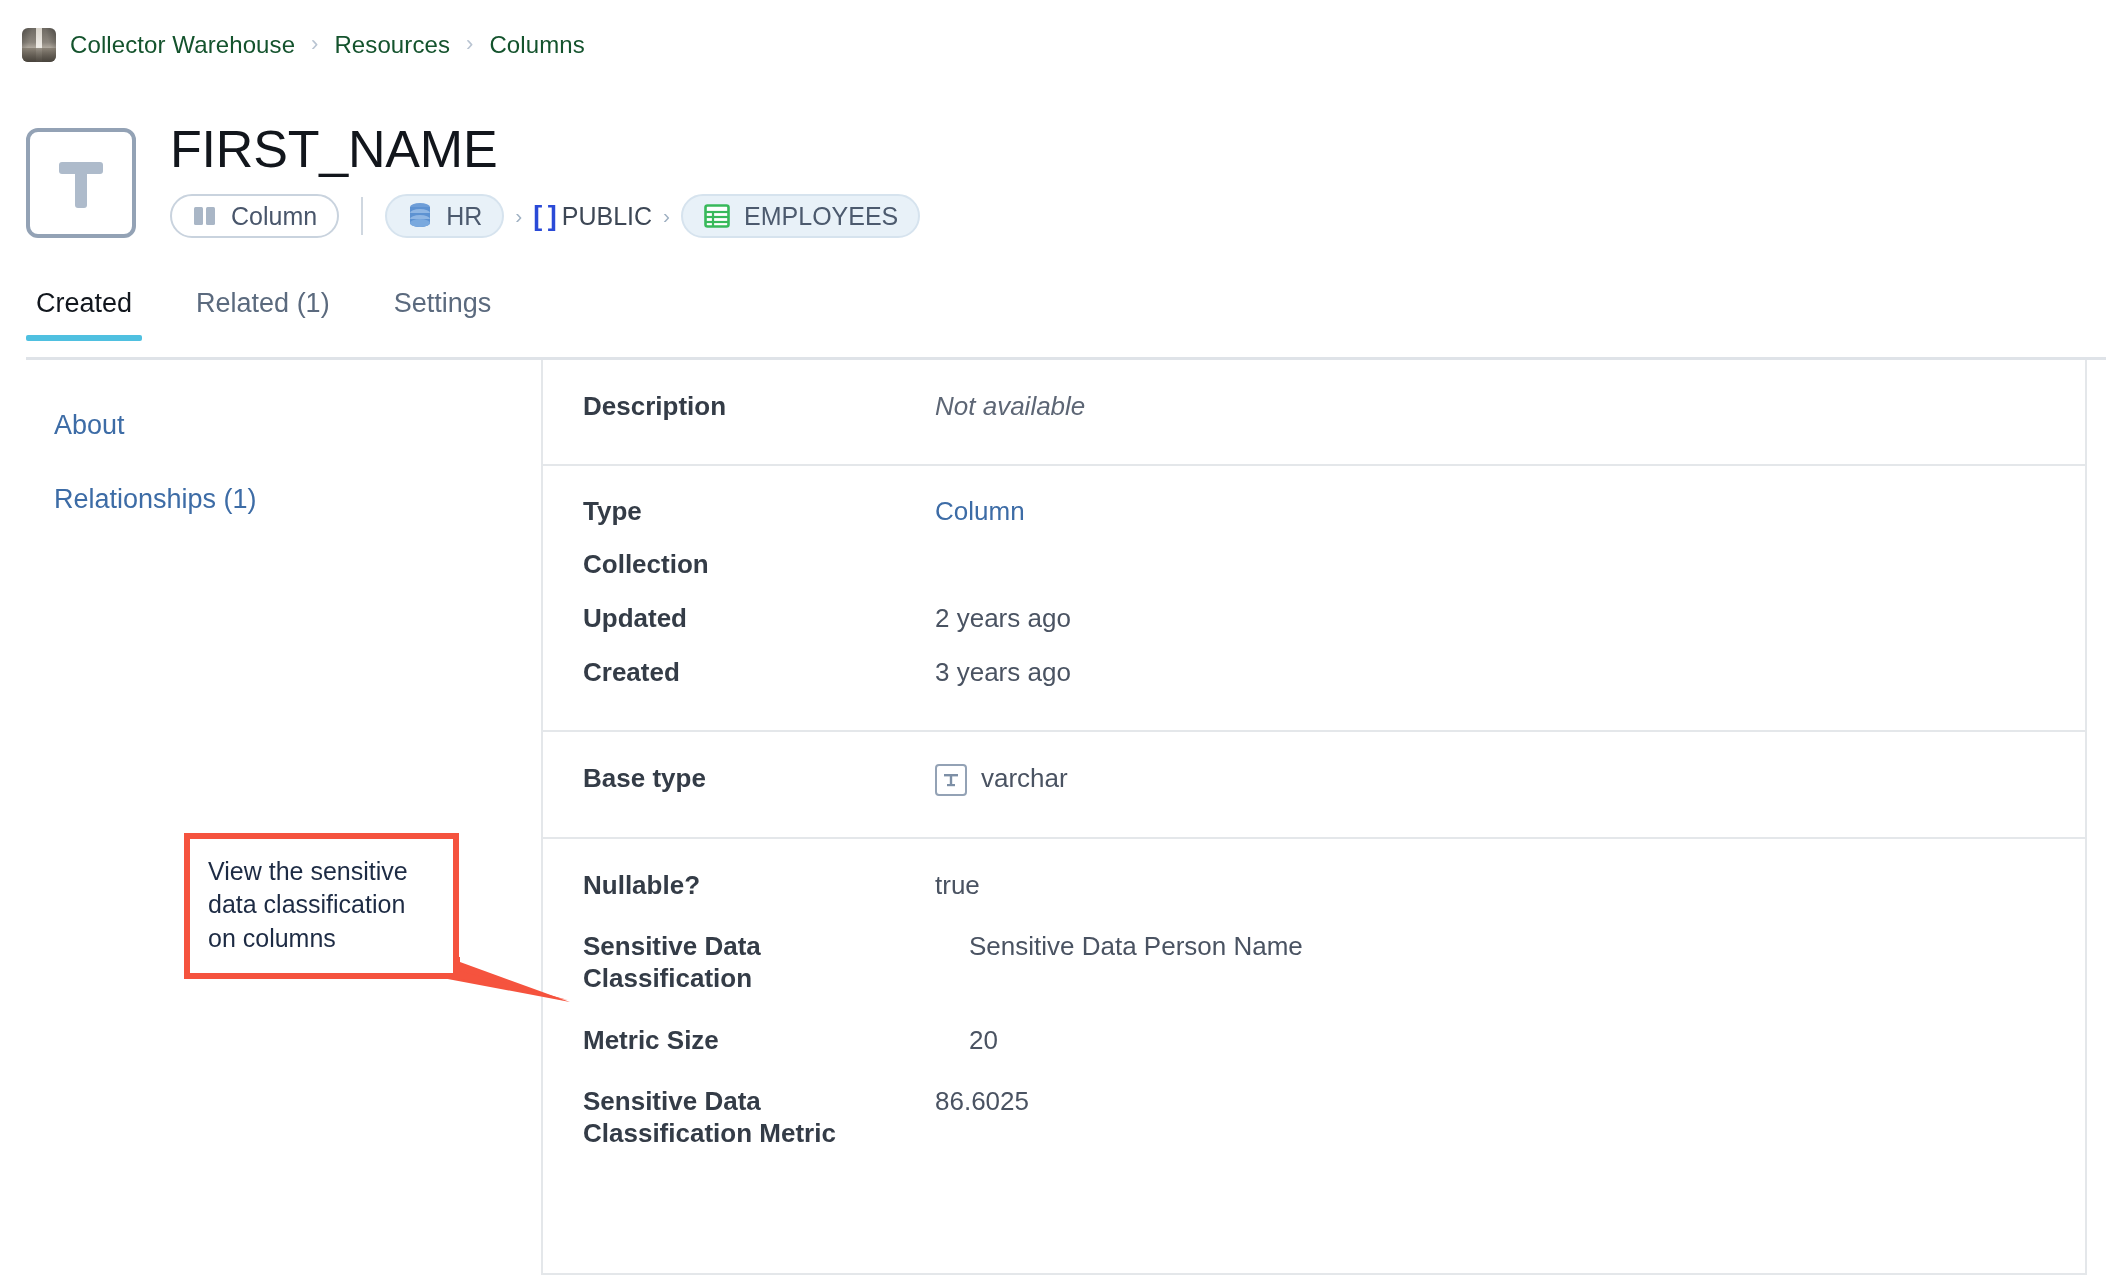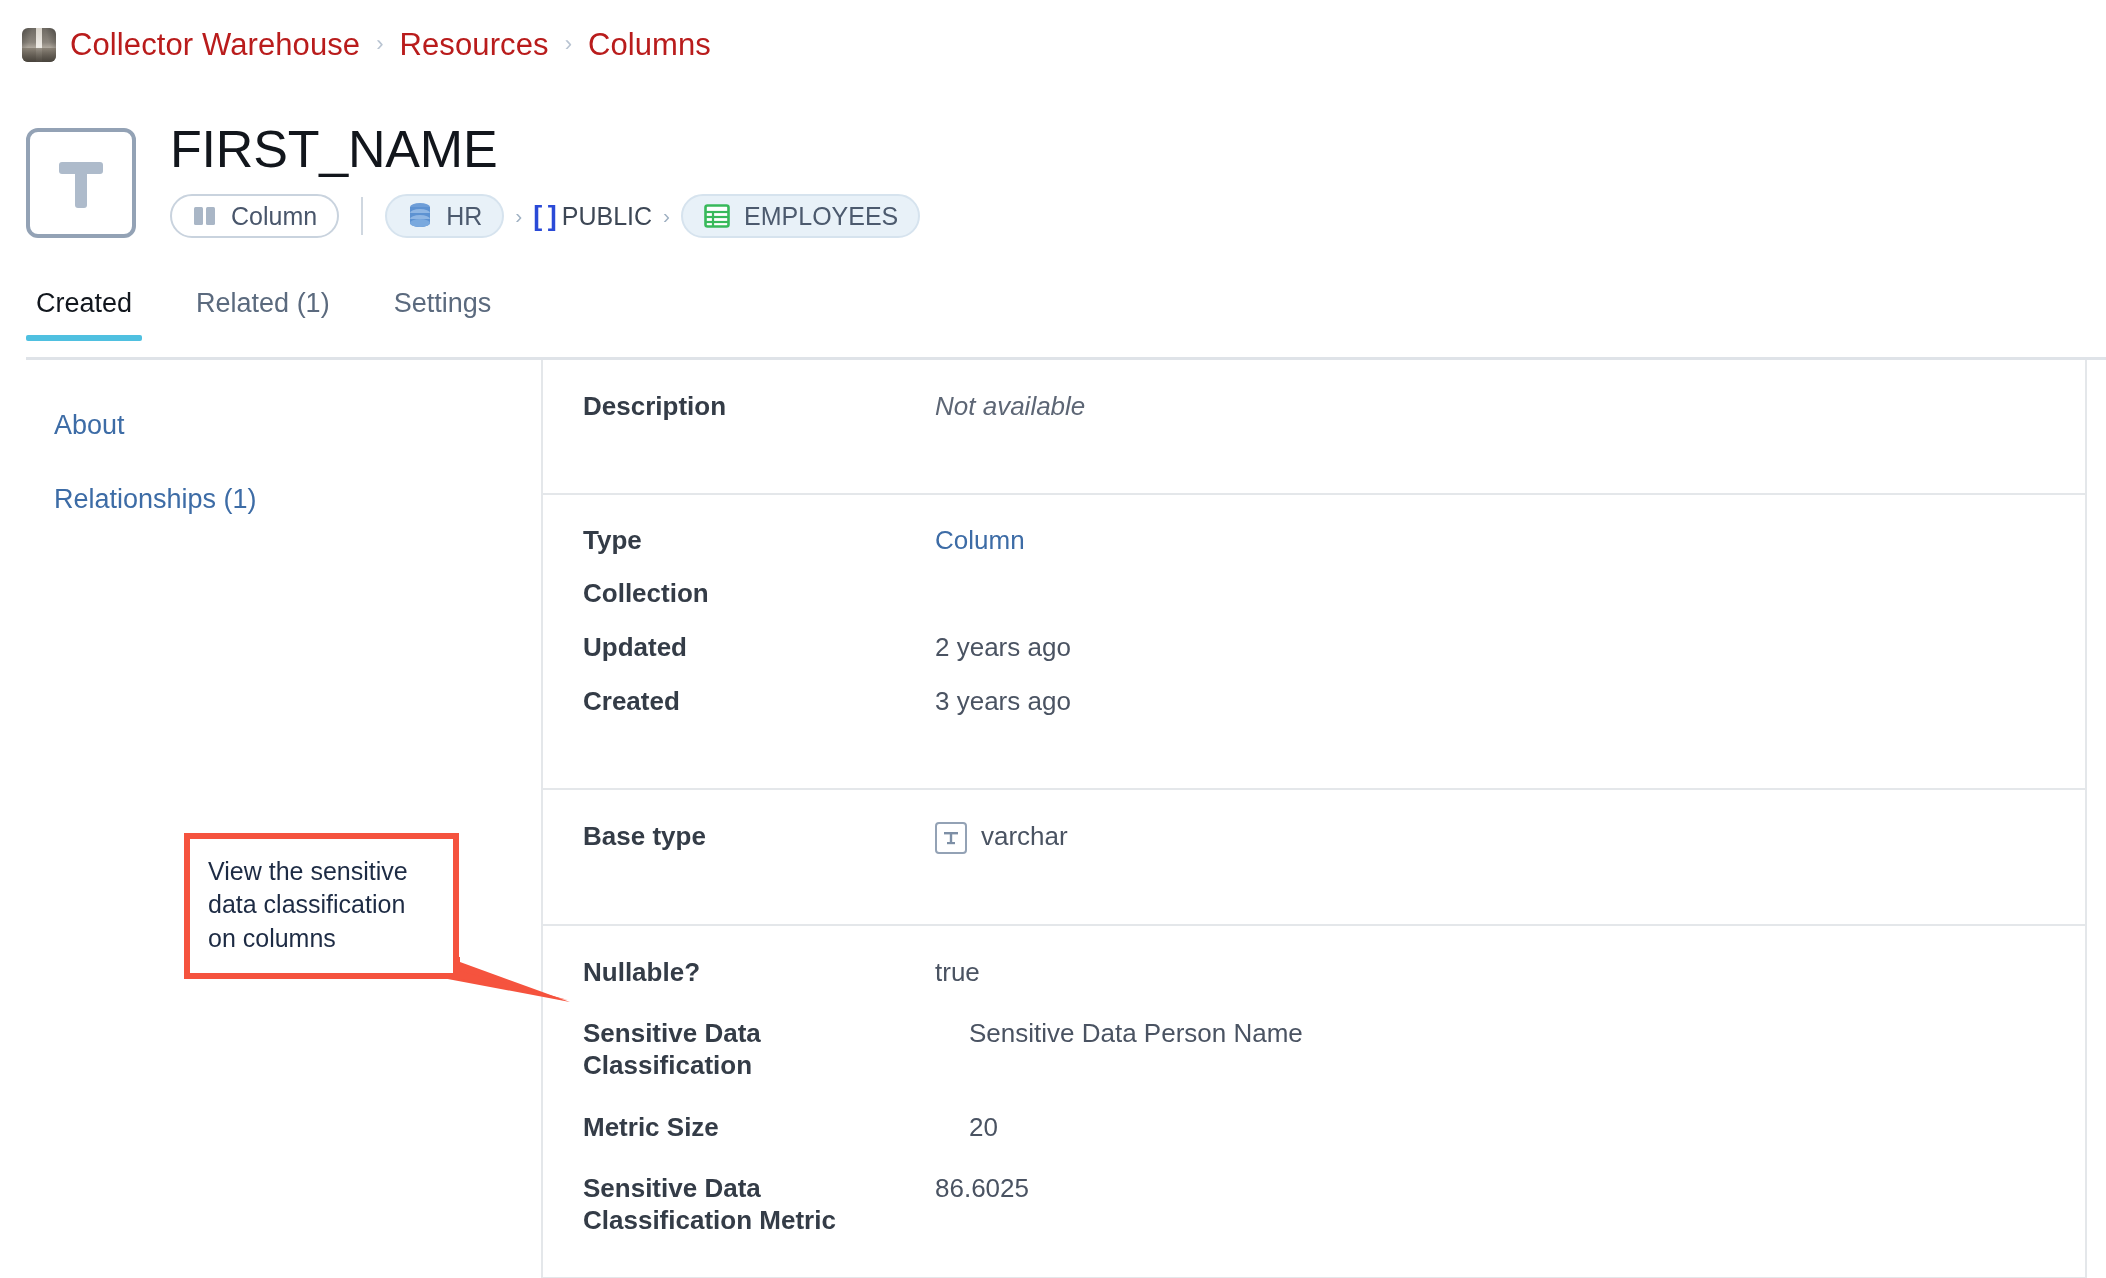--- a/index.html
+++ b/index.html
@@ -28,21 +28,21 @@
   }
   .crumb-thumb::before {
     content:""; position:absolute; left:41%; top:0; width:18%; height:100%;
     background: linear-gradient(180deg,#d9d4cb 0%, #efece6 55%, #b5ada1 100%);
   }
   .crumb-thumb::after {
     content:""; position:absolute; left:0; top:58%; width:100%; height:42%;
     background: linear-gradient(180deg, rgba(120,112,100,.7), rgba(70,65,58,.95));
   }
   .crumb-link {
-    font-size: 31px; color: #b91c1c; letter-spacing: .1px; white-space: nowrap;
+    font-size: 24px; color: #14532d; letter-spacing: .1px; white-space: nowrap;
   }
   .crumb-sep {
     font-size: 22px; color: #b9c4d2; margin: 0 16px; line-height: 1;
     transform: translateY(-1px);
   }
 
   
   .title-row {
     position: absolute; left: 26px; top: 122px;
     display: flex; align-items: flex-start;
@@ -105,21 +105,21 @@
     margin-bottom: 43px; white-space: nowrap;
   }
 
   
   .panel {
     position: absolute; left: 541px; top: 360px; width: 1546px;
     border: 2px solid #e4e7ea; border-top: none; background:#fff;
     min-height: 915px;
   }
   .group { padding: 0; }
-  .group + .group { border-top: 2px solid #e4e7ea; margin-top: 29px; }
+  .group + .group { border-top: 2px solid #e4e7ea; }
   .grow { display: flex; align-items: flex-start; padding: 0 16px 0 40px; }
   .glabel {
     width: 352px; flex: none; font-size: 26px; color: #343c47; font-weight: bold;
     line-height: 1.22; padding-right: 18px;
   }
   .gvalue {
     flex: 1; font-size: 26px; color: #4a5362; line-height: 1.22;
     display: flex; align-items: flex-start; gap: 14px;
   }
   .gvalue.link { color: #3d6ca6; }

